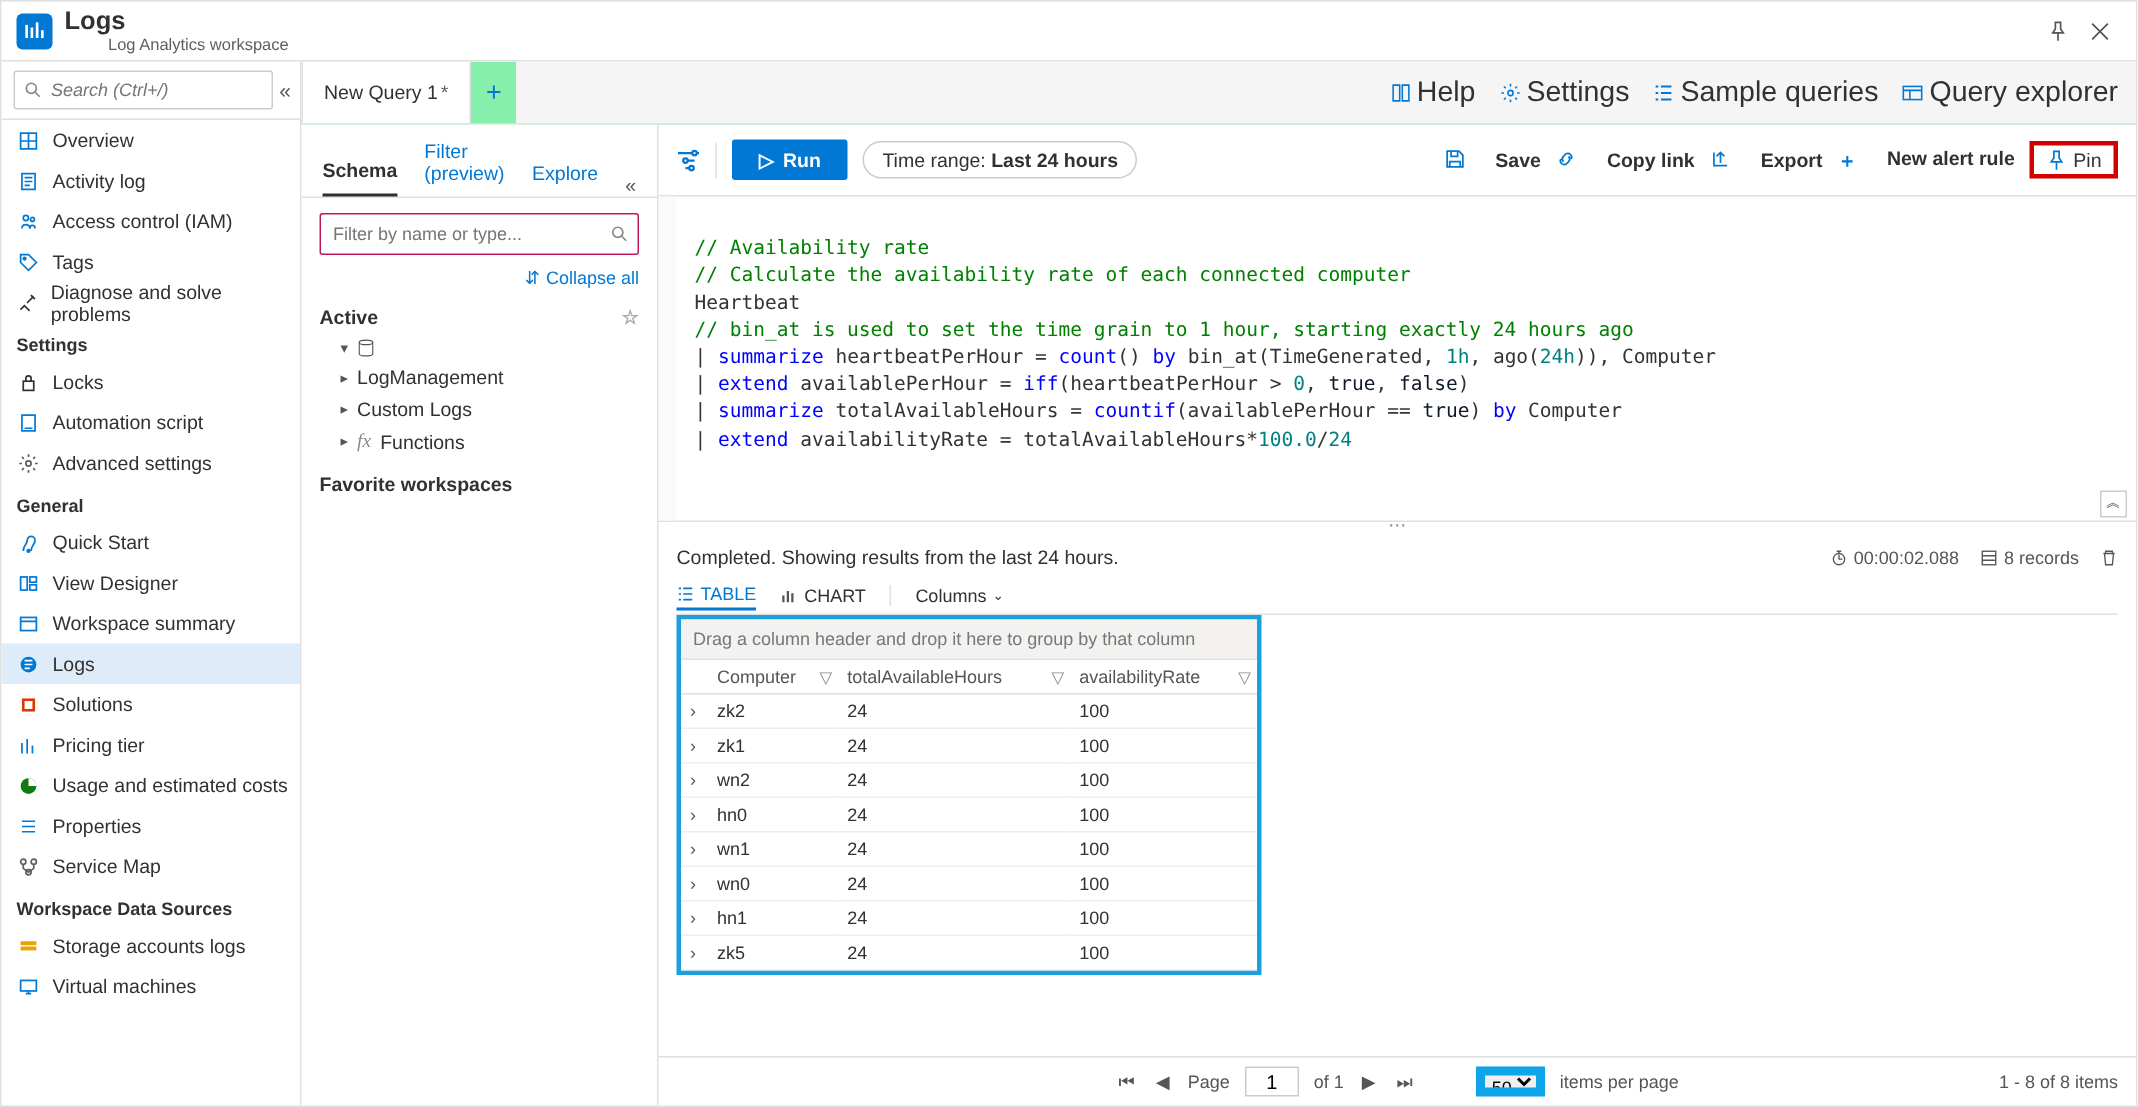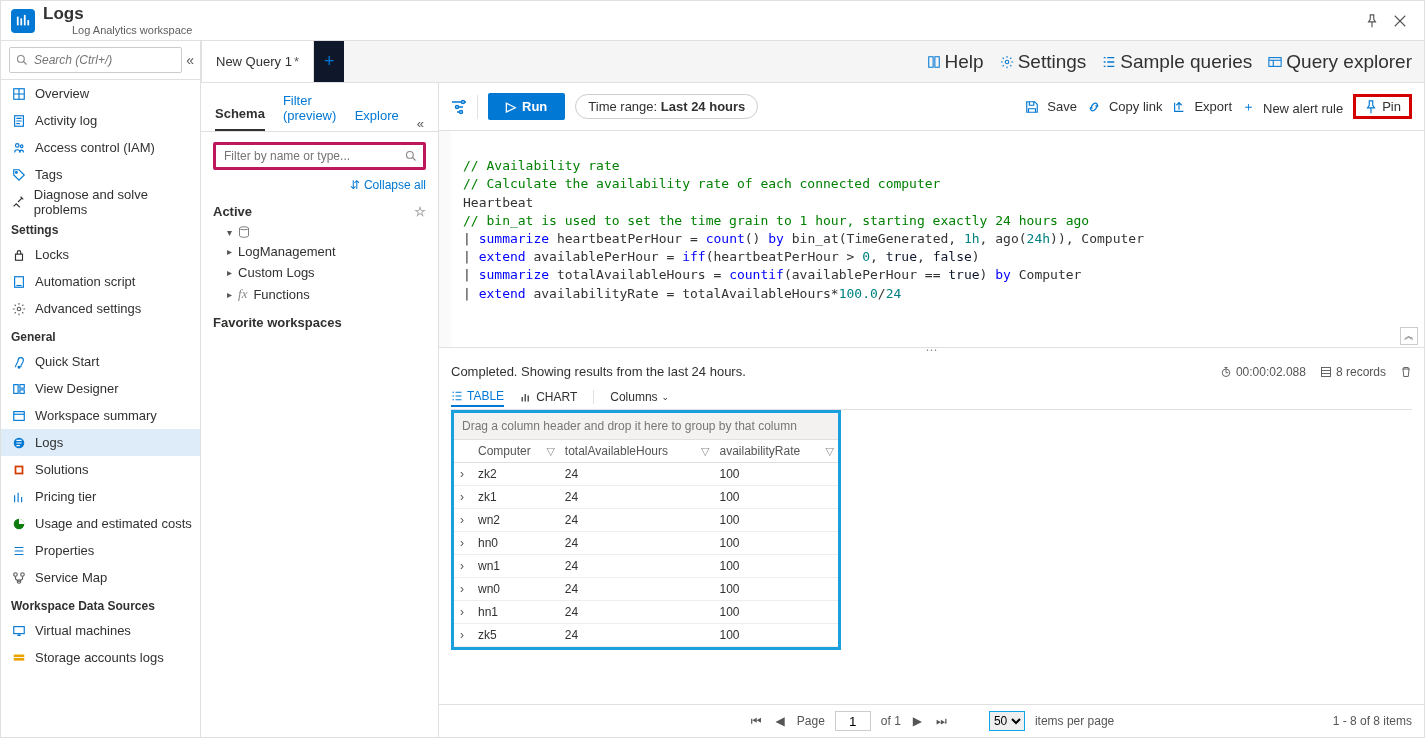--- a/index.html
+++ b/index.html
@@ -125,21 +125,21 @@
     border-bottom: 1px solid var(--border);
     font-size: 13px;
     align-items: flex-end;
   }
   .schema-tabs .stab { padding-bottom: 8px; cursor: pointer; color: var(--azure-blue); }
   .schema-tabs .stab.active { color: #323130; font-weight: 600; border-bottom: 2px solid #323130; }
   .schema-tabs .chevright { color: #555; cursor: pointer; }
   .filter-box {
     margin: 10px 12px 0 12px;
     display: flex; align-items: center;
-    border: 3px solid #be185d; border-radius: 2px;
+    border: 1px solid #be185d; border-radius: 2px;
     padding: 2px 6px; height: 28px;
   }
   .filter-box input {
     border: none; outline: none;
     font-size: 12px; width: 100%;
     color: #555;
   }
   .collapse-all {
     text-align: right;
     color: var(--azure-blue);
@@ -189,21 +189,21 @@
     font-size: 13px; font-weight: 600;
     display: flex; align-items: center; gap: 6px;
     cursor: pointer;
   }
   .time-box {
     border: 1px solid #ccc; border-radius: 14px;
     padding: 4px 12px; font-size: 13px;
     cursor: pointer;
   }
   .cmd-row .spacer { flex: 1; }
-  .cmd-row .tool { display: flex; align-items: flex-end; gap: 8px; font-size: 13px; cursor: pointer; color: #323130; }
+  .cmd-row .tool { display: flex; align-items: flex-start; gap: 20px; font-size: 13px; cursor: pointer; color: #323130; font-weight: bold; }
   .cmd-row .ticon { color: var(--azure-blue); }
   .pin-box {
     border: 3px solid #d40000;
     padding: 2px 8px;
     display: flex; align-items: center; gap: 4px;
   }
   
   .editor-wrap {
     display: flex;
     border-bottom: 1px solid var(--border);
@@ -302,21 +302,21 @@
     color: #555;
     justify-content: center;
     position: relative;
   }
   .pager .nav-btn { cursor: pointer; padding: 0 2px; }
   .pager input.page-input {
     width: 36px; text-align: center;
     border: 1px solid #ccc; height: 20px;
   }
   .pager select.page-size {
-    border: 1px solid #0ea5e9; height: 20px; font-size: 12px;
+    border: 6px solid #0ea5e9; height: 20px; font-size: 12px; text-align: right;
   }
   .pager .summary { position: absolute; right: 12px; }
   svg { display: block; }
 </style>
 </head>
 <body>
 
 <div class="app">
 
   <div class="top-header">
@@ -524,42 +524,42 @@
               </svg>
             </span>
             <span class="nav-label">Service Map</span>
           </div>
         </div>
 
       <div class="section-header">Workspace Data Sources</div>
       <div id="nav-wds">
           <div class="nav-item">
             <span class="nav-icon">
-              <svg width="14" height="14" viewBox="0 0 16 16" fill="none" stroke="#0078d4" stroke-width="1.3">
-                <rect x="2" y="3" width="12" height="8"></rect>
-                <path d="M6 13h4 M8 11v2"></path>
-              </svg>
-            </span>
-            <span class="nav-label">Virtual machines</span>
-          </div>
-          <div class="nav-item">
-            <span class="nav-icon">
               <svg width="14" height="14" viewBox="0 0 16 16" fill="none" stroke="#eaa300" stroke-width="1.3">
                 <rect x="2" y="4" width="12" height="3" fill="#eaa300" stroke="none"></rect>
                 <rect x="2" y="8" width="12" height="3" fill="#eaa300" stroke="none"></rect>
               </svg>
             </span>
             <span class="nav-label">Storage accounts logs</span>
           </div>
+          <div class="nav-item">
+            <span class="nav-icon">
+              <svg width="14" height="14" viewBox="0 0 16 16" fill="none" stroke="#0078d4" stroke-width="1.3">
+                <rect x="2" y="3" width="12" height="8"></rect>
+                <path d="M6 13h4 M8 11v2"></path>
+              </svg>
+            </span>
+            <span class="nav-label">Virtual machines</span>
+          </div>
         </div>
     </div>
 
     <div style="flex:1;display:flex;flex-direction:column;overflow:hidden">
 
-      <div style="display:flex;border-bottom:1px solid var(--border);background:#0f172a;height:42px">
+      <div style="display:flex;border-bottom:1px solid var(--border);background:#86efac;height:42px">
         <div style="display:flex;align-items:stretch">
           <div class="tab" style="border-left:1px solid var(--border)">
             <span>New Query 1</span>
             <span class="dirty">*</span>
           </div>
           <div class="add-tab">+</div>
         </div>
         <div class="main-toolbar" style="flex:1;border-bottom:none;height:auto">
           <div class="tool">
             <span class="ticon">

